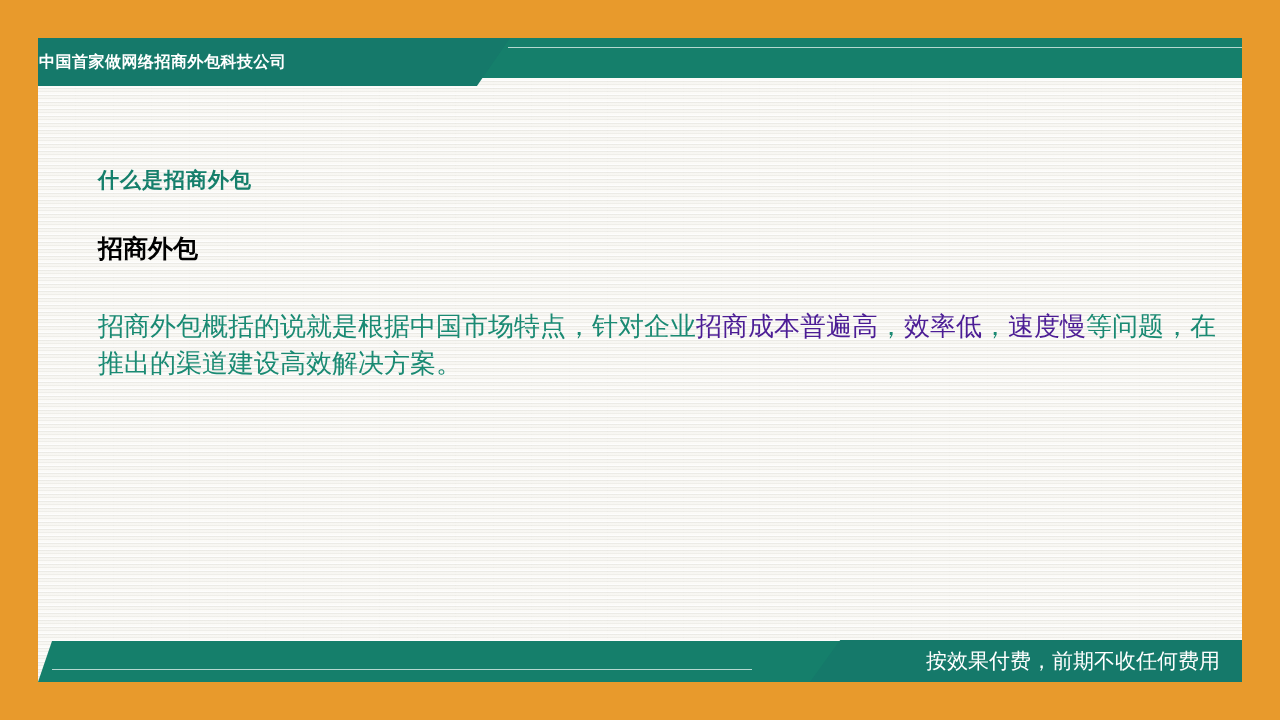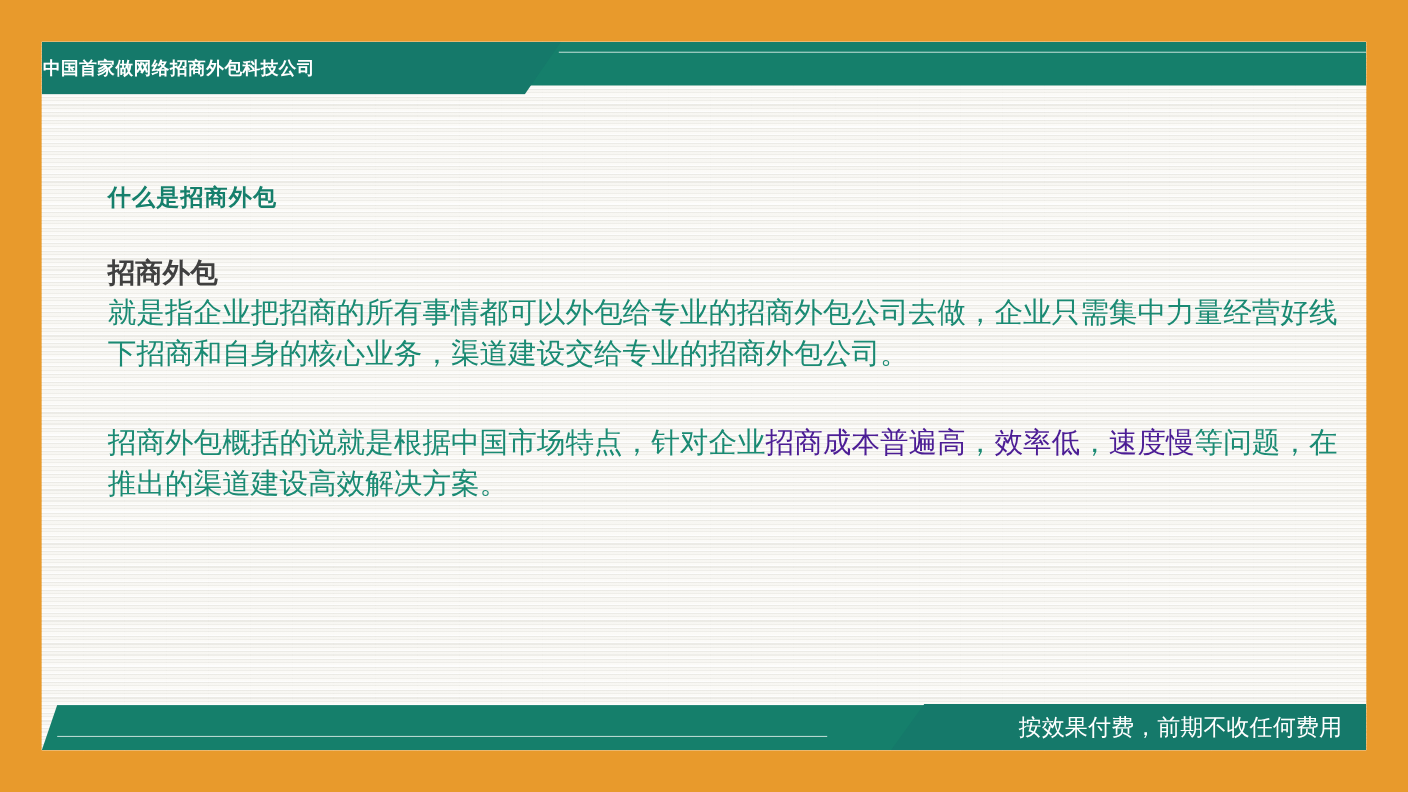--- a/index.html
+++ b/index.html
@@ -139,21 +139,21 @@
   }
   .slide-title {
     color: #157F6B;
     font-size: 21px;
     font-weight: bold;
     letter-spacing: 1px;
     margin: 0 0 42px 0;
     line-height: 1.1;
   }
   .lead-term {
-    color: #404040;
+    color: #000000;
     font-size: 25px;
     font-weight: bold;
     line-height: 1.25;
     margin: 0 0 2px 0;
   }
   .para {
     color: #1A8A73;
     font-size: 26px;
     line-height: 1.42;
     margin: 0;
@@ -177,21 +177,20 @@
   <div class="header-tab">
     <span class="header-tab-label">中国首家做网络招商外包科技公司</span>
   </div>
 
   <div class="content">
 
     <h1 class="slide-title">什么是招商外包</h1>
 
     <p class="lead-term">招商外包</p>
 
-    <p class="para">就是指企业把招商的所有事情都可以外包给专业的招商外包公司去做，企业只需集中力量经营好线下招商和自身的核心业务，渠道建设交给专业的招商外包公司。</p>
 
     <p class="para block-gap">
       <span>招商外包概括的说就是根据中国市场特点，针对企业</span><span class="ink">招商成本普遍高</span><span>，</span><span class="ink">效率低</span><span>，</span><span class="ink">速度慢</span><span>等问题，在推出的渠道建设高效解决方案。</span>
     </p>
 
   </div>
 
   <div class="footer-bar"></div>
   <div class="footer-tab">
     <span class="footer-tab-label">按效果付费，前期不收任何费用</span>

